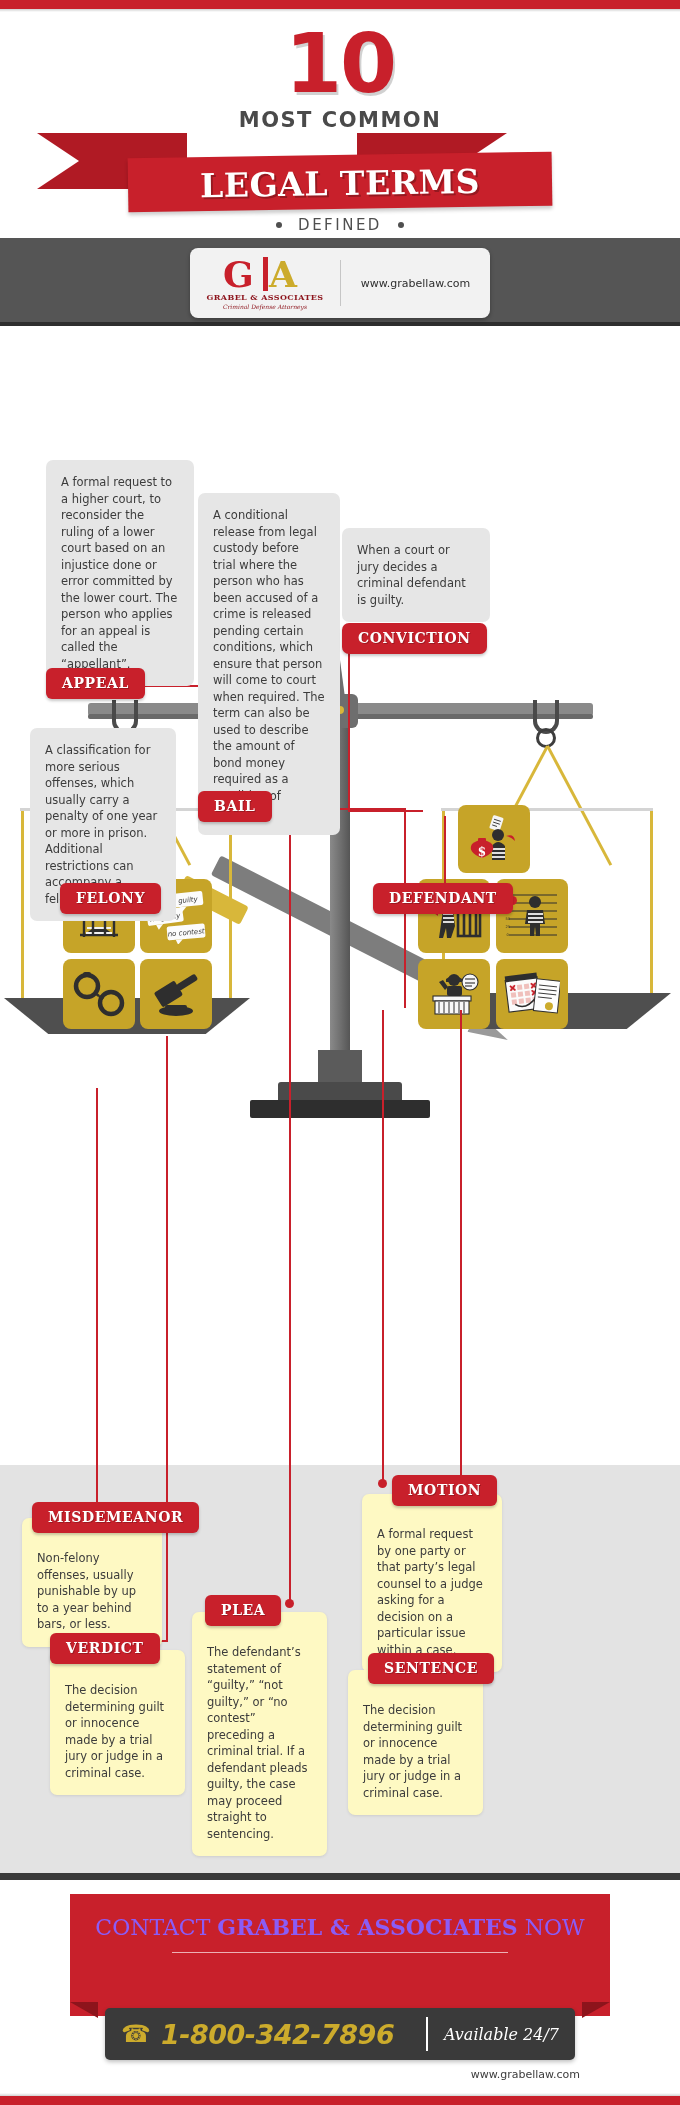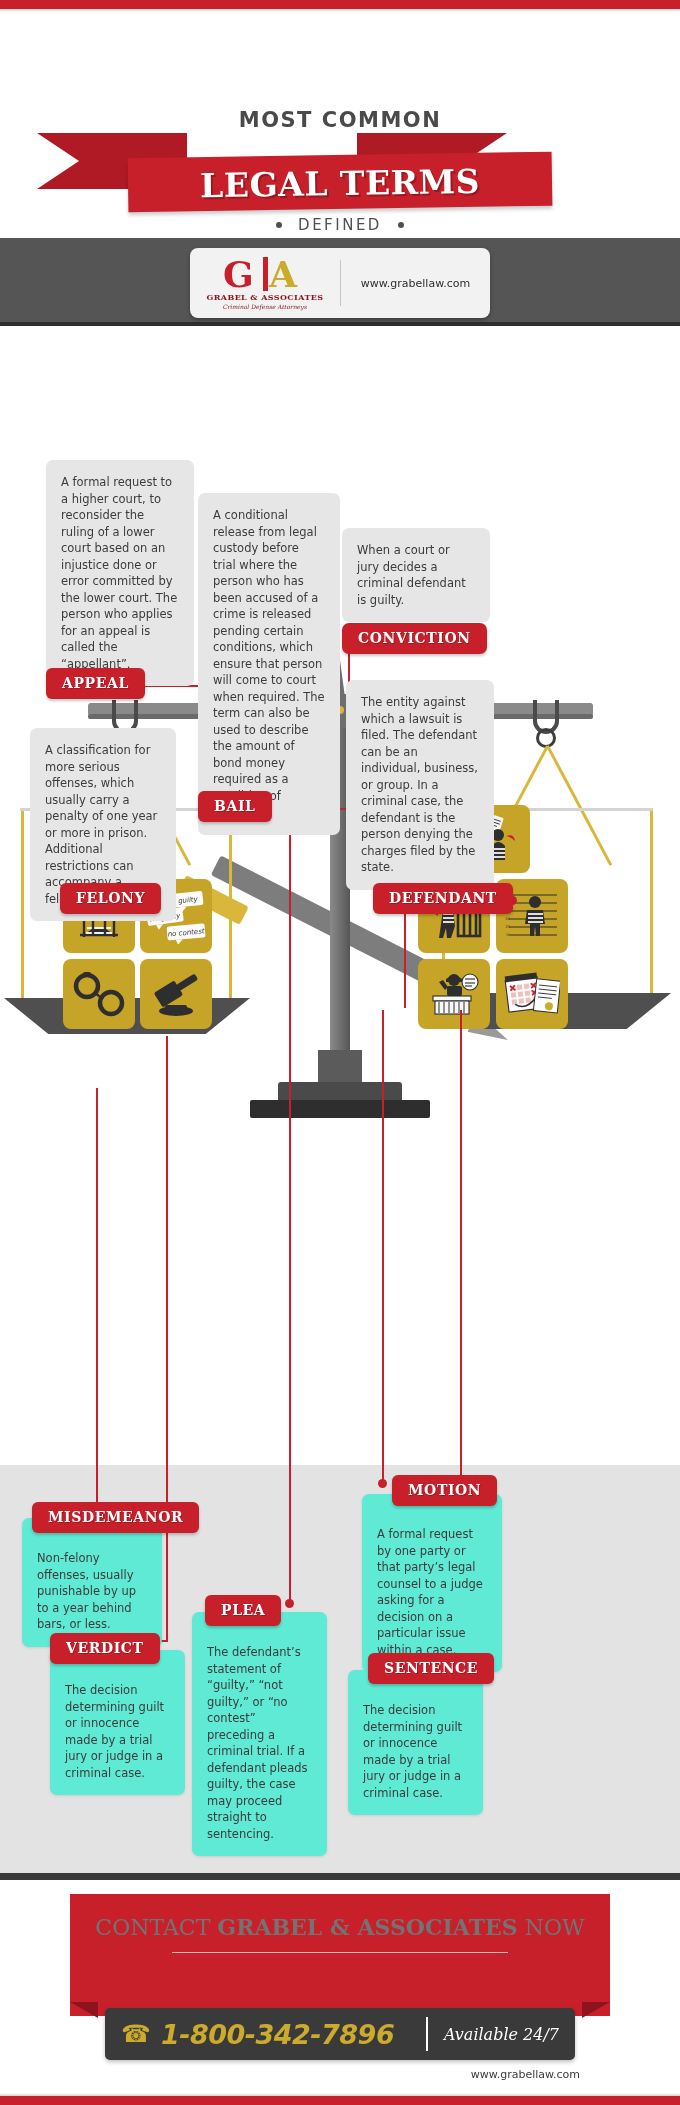--- a/index.html
+++ b/index.html
@@ -142,21 +142,21 @@
   .card {
     position: absolute;
     border-radius: 7px;
     padding: 14px 15px;
     font-family: "DejaVu Sans", sans-serif;
     font-size: 11.5px;
     line-height: 16.5px;
     color: #3c3c3c;
   }
   .card.grey  { background: #e6e6e6; }
-  .card.white { background: #5eead4; box-shadow: 0 1px 3px rgba(0,0,0,0.10); }
+  .card.white { background: #fef9c3; box-shadow: 0 1px 3px rgba(0,0,0,0.10); }
 
   
   .term {
     position: absolute;
     background: #c8202b;
     color: #ffffff;
     border-radius: 6px;
     font-family: "DejaVu Serif", serif;
     font-weight: bold;
     font-size: 14px;
@@ -266,21 +266,21 @@
   .cta-ear-l {
     position: absolute; left: 70px; top: 122px; width: 28px; height: 16px;
     background: #8d141c; clip-path: polygon(0 0, 100% 0, 100% 100%);
   }
   .cta-ear-r {
     position: absolute; right: 70px; top: 122px; width: 28px; height: 16px;
     background: #8d141c; clip-path: polygon(0 0, 100% 0, 0 100%);
   }
   .cta-line1 {
     position: absolute; left: 70px; top: 34px; width: 540px; text-align: center;
-    font-family: "DejaVu Serif", serif; font-size: 22px; color: #737373;
+    font-family: "DejaVu Serif", serif; font-size: 22px; color: #8b5cf6;
   }
   .cta-line1 b { font-weight: bold; }
   .cta-hr {
     position: absolute; left: 172px; top: 72px; width: 336px; height: 1px;
     background: rgba(255,255,255,0.65);
   }
   .cta-line2 {
     position: absolute; left: 70px; top: 86px; width: 540px; text-align: center;
     font-family: "DejaVu Serif", serif; font-size: 16px; letter-spacing: 0.8px;
     color: #ffffff;
@@ -316,20 +316,21 @@
 </style>
 </head>
 <body>
 
 <div id="page">
 
   <div class="top-rule"></div>
   <div class="top-rule-shadow"></div>
 
   <div class="header">
+    <div class="big-number">10</div>
     <div class="most-common">MOST COMMON</div>
 
     <div class="ribbon-wrap">
       <div class="ribbon-tail left"></div>
       <div class="ribbon-tail right"></div>
       <div class="ribbon-fold left"></div>
       <div class="ribbon-fold right"></div>
       <div class="ribbon-main"></div>
       <div class="ribbon-text">LEGAL TERMS</div>
     </div>
@@ -659,23 +660,20 @@
   <div class="card grey" style="left:198px;top:493px;width:142px;">
     <span>A conditional release from legal custody before trial where the person who has been accused of a crime is released pending certain conditions, which ensure that person will come to court when required. The term can also be used to describe the amount of bond money required as a condition of release.</span>
   </div>
   <div class="term" style="left:198px;top:791px;">BAIL</div>
 
   <div class="card grey" style="left:342px;top:528px;width:148px;">
     <span>When a court or jury decides a criminal defendant is guilty.</span>
   </div>
   <div class="term" style="left:342px;top:623px;border-radius:7px;">CONVICTION</div>
 
-  <div class="card grey" style="left:346px;top:680px;width:148px;">
-    <span>The entity against which a lawsuit is filed. The defendant can be an individual, business, or group. In a criminal case, the defendant is the person denying the charges filed by the state.</span>
-  </div>
   <div class="term" style="left:373px;top:883px;">DEFENDANT</div>
 
   <div class="card grey" style="left:30px;top:728px;width:146px;">
     <span>A classification for more serious offenses, which usually carry a penalty of one year or more in prison. Additional restrictions can accompany a felony record.</span>
   </div>
   <div class="term" style="left:60px;top:883px;">FELONY</div>
 
   <div class="card white" style="left:22px;top:1518px;width:140px;padding-top:32px;">
     <span>Non-felony offenses, usually punishable by up to a year behind bars, or less.</span>
   </div>

